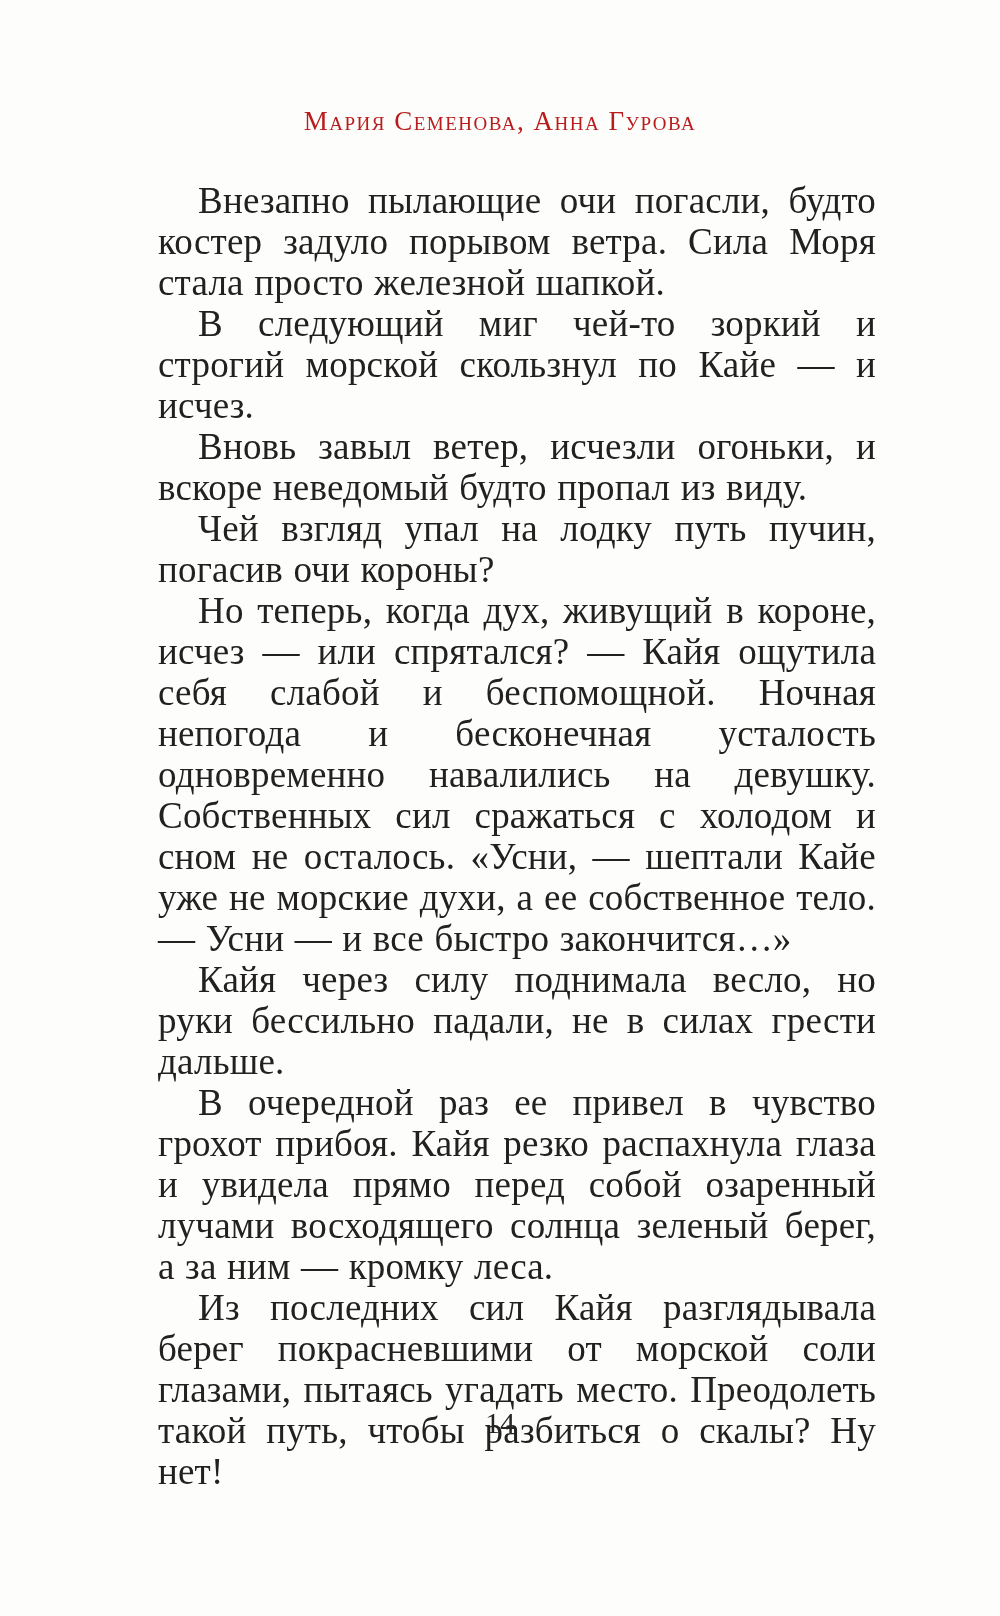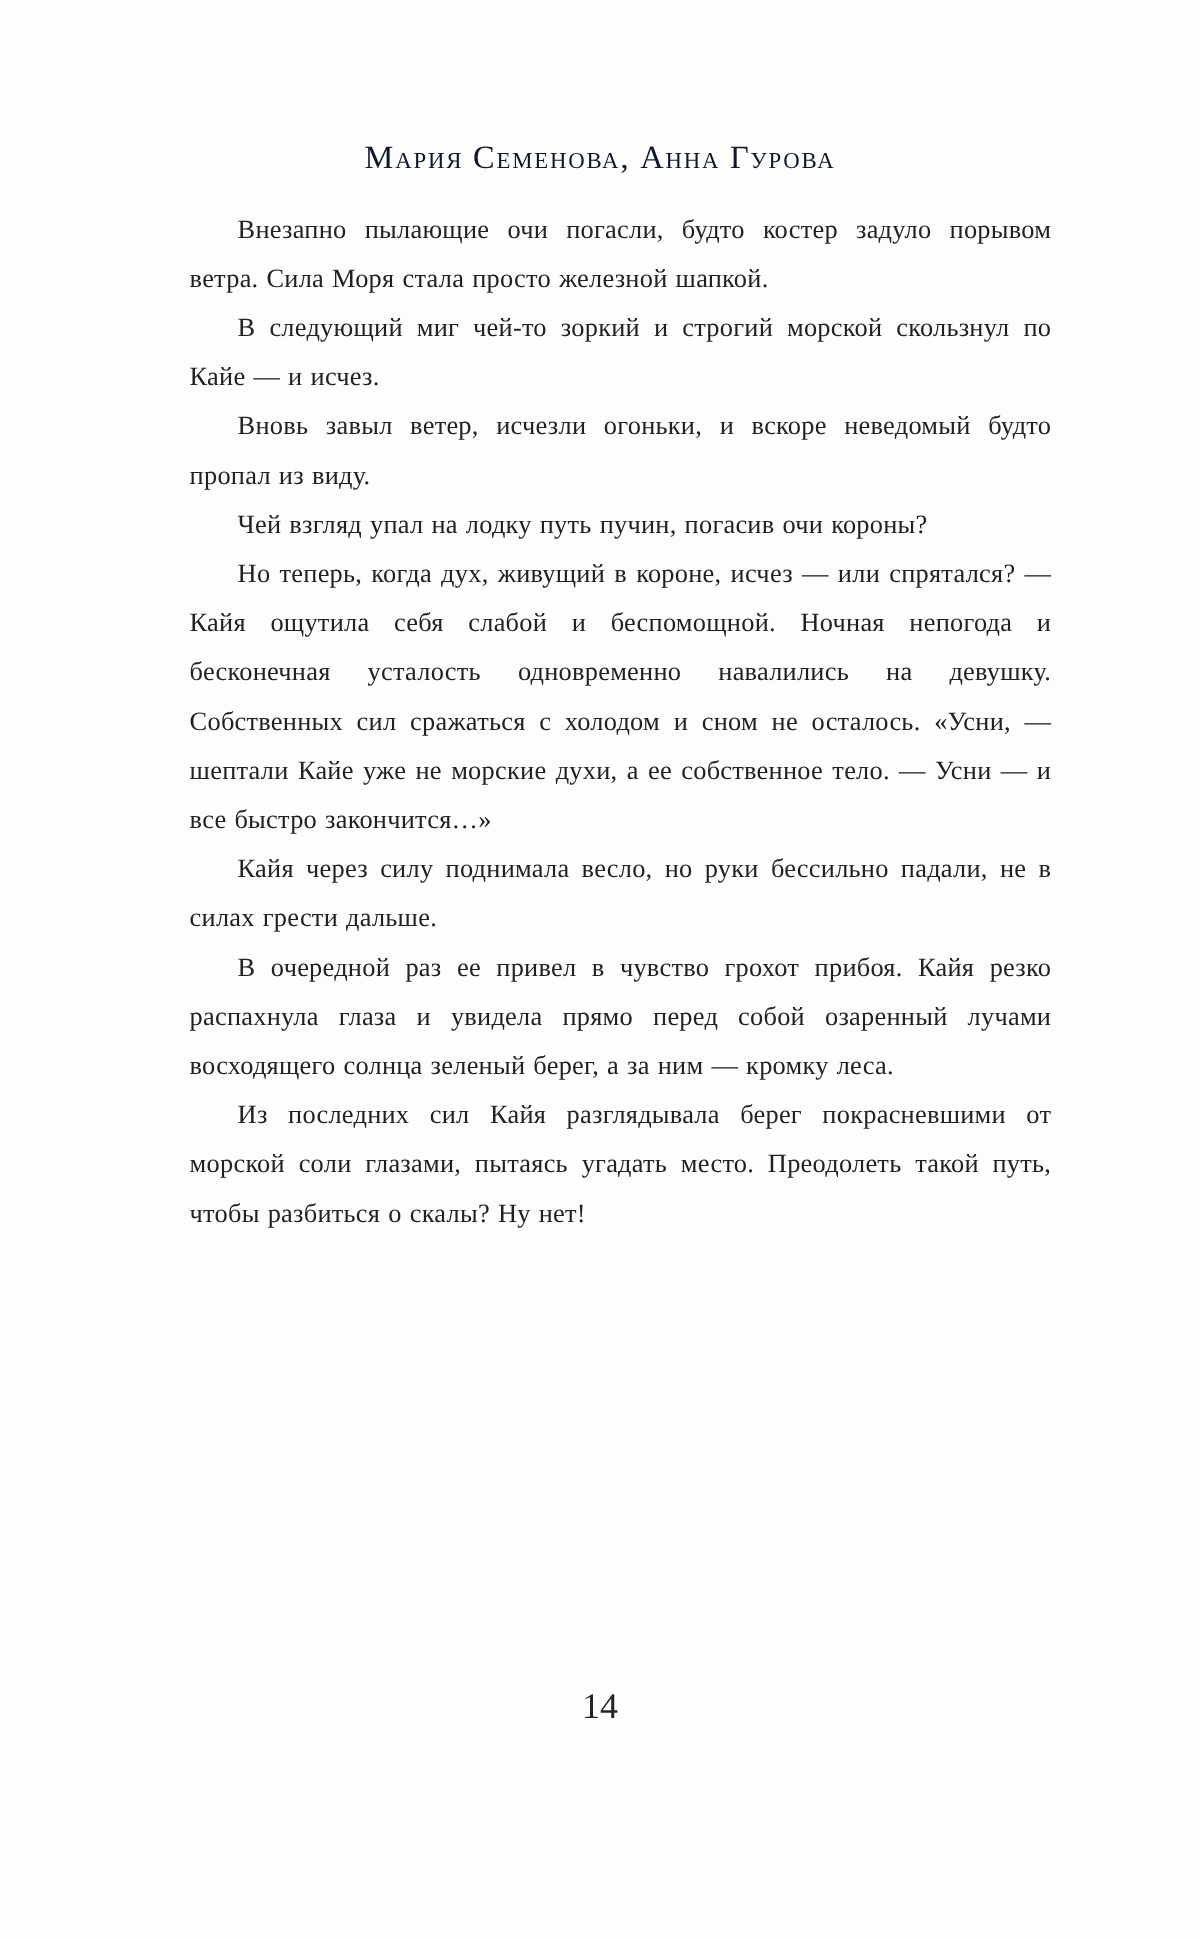--- a/index.html
+++ b/index.html
@@ -14,35 +14,35 @@
     color: #222120;
     position: relative;
     overflow: hidden;
   }
   .page {
     position: absolute;
     inset: 0;
   }
   .author-header {
     position: absolute;
-    top: 116px;
+    top: 106px;
     left: 0;
     right: 0;
     text-align: center;
     font-variant: small-caps;
     font-size: 27px;
     letter-spacing: 1.5px;
-    color: #0f172a;
+    color: #b91c1c;
   }
   .body-text {
     position: absolute;
-    top: 170px;
+    top: 180px;
     left: 158px;
     width: 718px;
-    font-size: 22px;
+    font-size: 37px;
     line-height: 41px;
     text-align: justify;
     letter-spacing: 0.2px;
     word-spacing: 1px;
     hyphens: auto;
     -webkit-hyphens: auto;
   }
   .body-text p {
     margin: 0;
     padding: 0;

